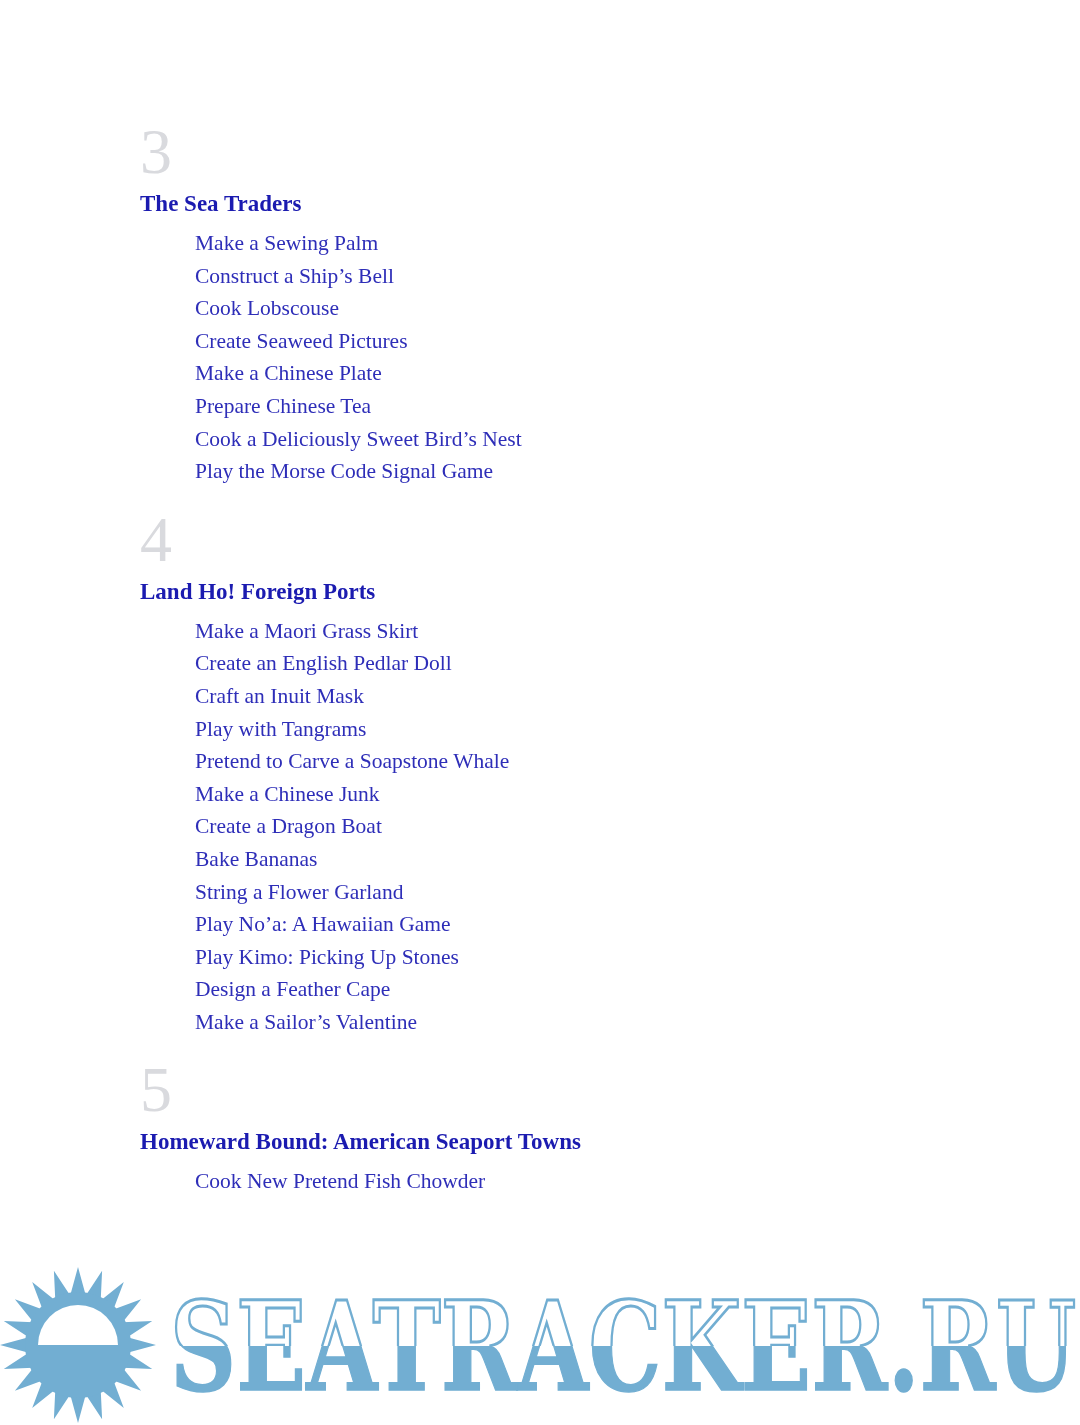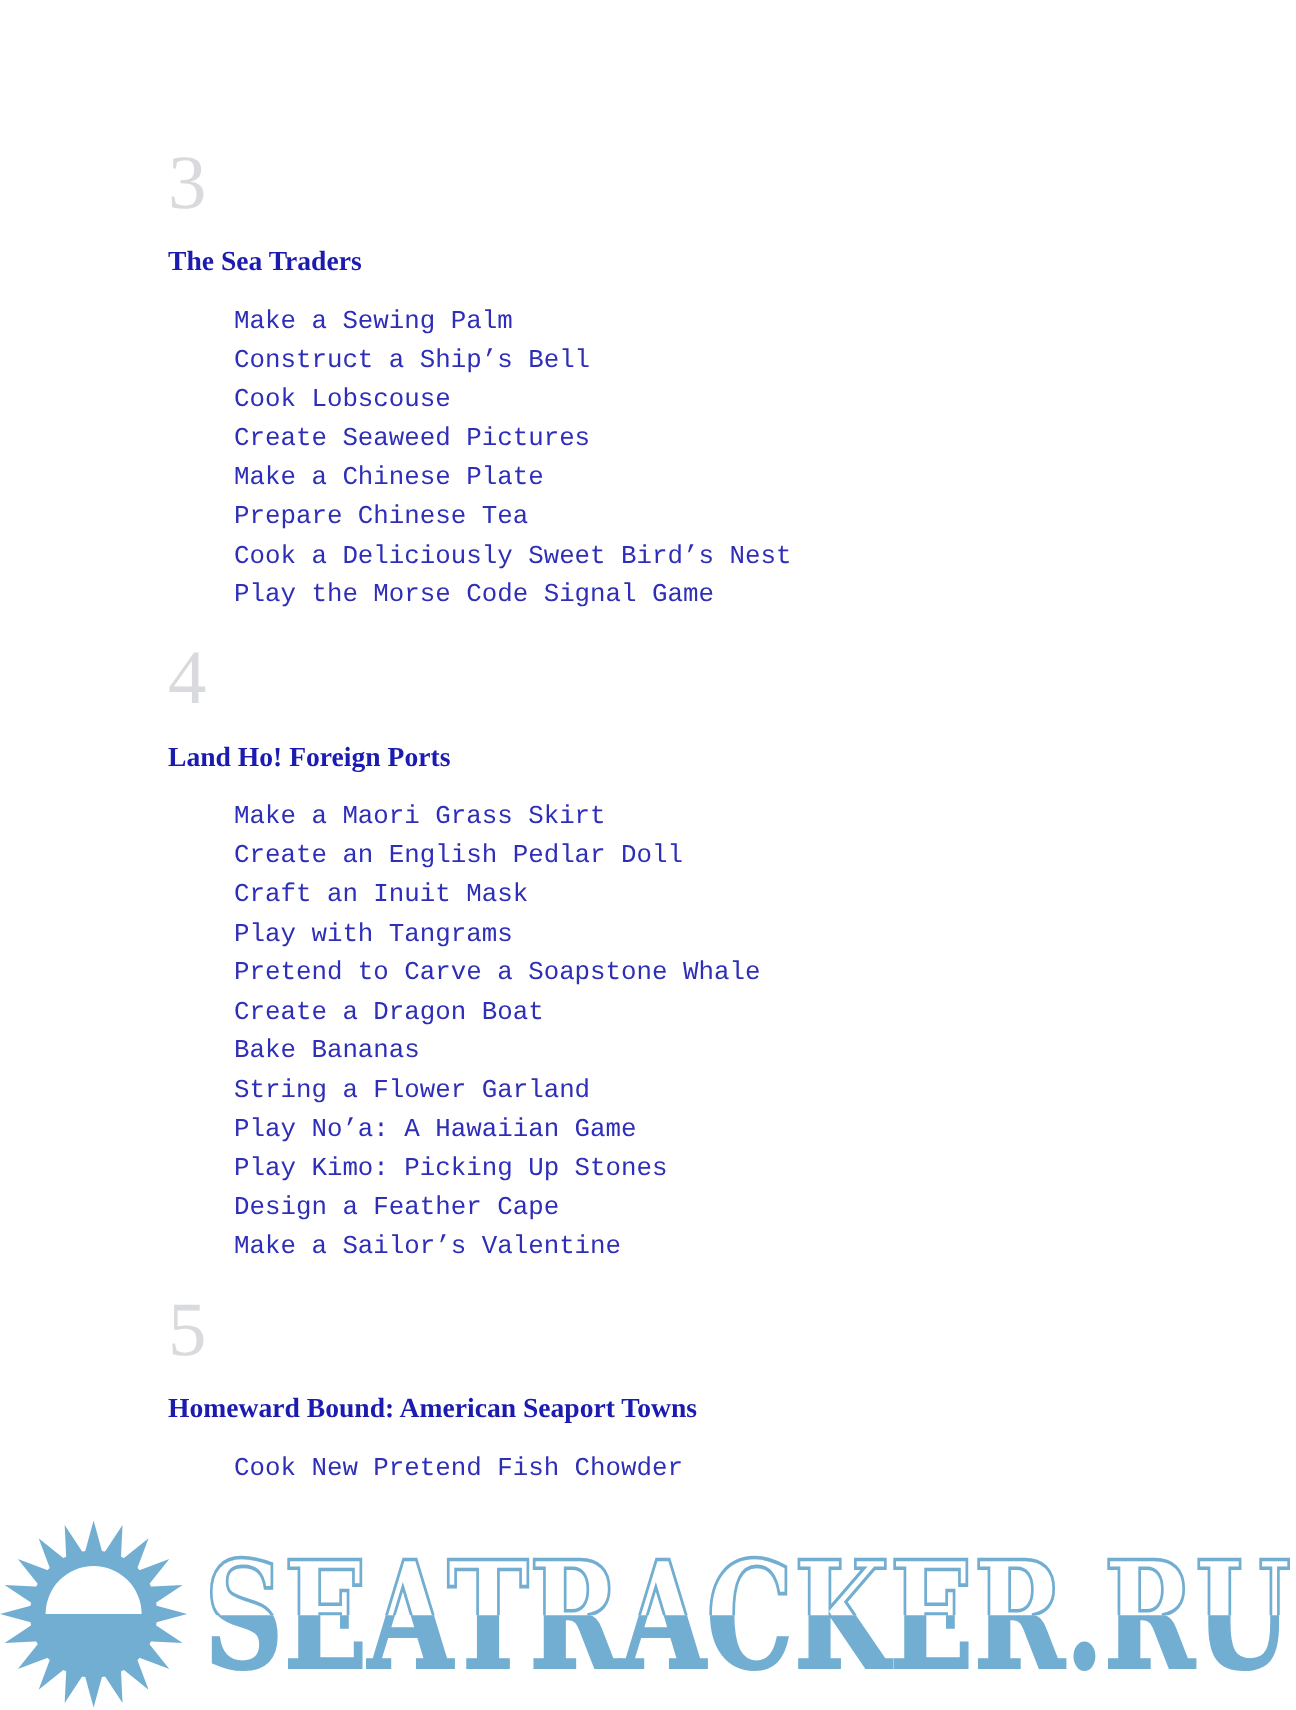--- a/index.html
+++ b/index.html
@@ -18,29 +18,28 @@
   }
   .page{position:relative;width:1080px;height:1425px;background:var(--page-bg);}
   .content{padding:120px 0 0 140px;position:relative;z-index:1;}
   .chapter + .chapter{margin-top:20px;}
   .chapter-number{
     font-size:64px;line-height:64px;
     color:var(--number-gray);
     font-weight:normal;
   }
   .chapter-title{
-    margin-top:22px;
+    margin-top:8px;
     font-size:23px;line-height:24px;
     font-weight:bold;
     color:var(--heading-blue);
   }
   .items{
-    margin:22px 0 0 55px;
+    margin:11px 0 0 55px;
     list-style:none;
-    font-family:Liberation Mono, monospace;
   }
   .items li{
     font-size:21.5px;
     line-height:32.6px;
     color:var(--item-blue);
   }
   .watermark{
     position:absolute;left:0;top:0;width:1080px;height:1093px;
     z-index:2;pointer-events:none;
   }
@@ -95,20 +94,21 @@
           <li>Make a Maori Grass Skirt</li>
 
           <li>Create an English Pedlar Doll</li>
 
           <li>Craft an Inuit Mask</li>
 
           <li>Play with Tangrams</li>
 
           <li>Pretend to Carve a Soapstone Whale</li>
 
+          <li>Make a Chinese Junk</li>
 
           <li>Create a Dragon Boat</li>
 
           <li>Bake Bananas</li>
 
           <li>String a Flower Garland</li>
 
           <li>Play No’a: A Hawaiian Game</li>
 
           <li>Play Kimo: Picking Up Stones</li>

